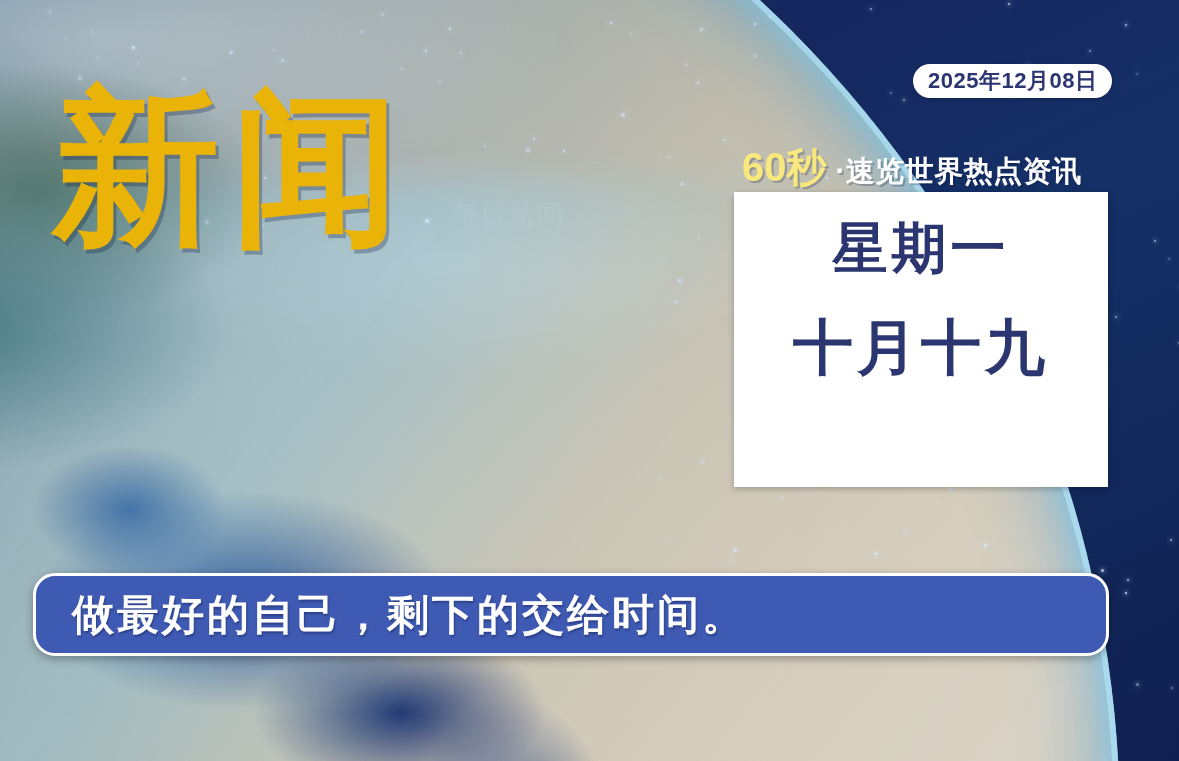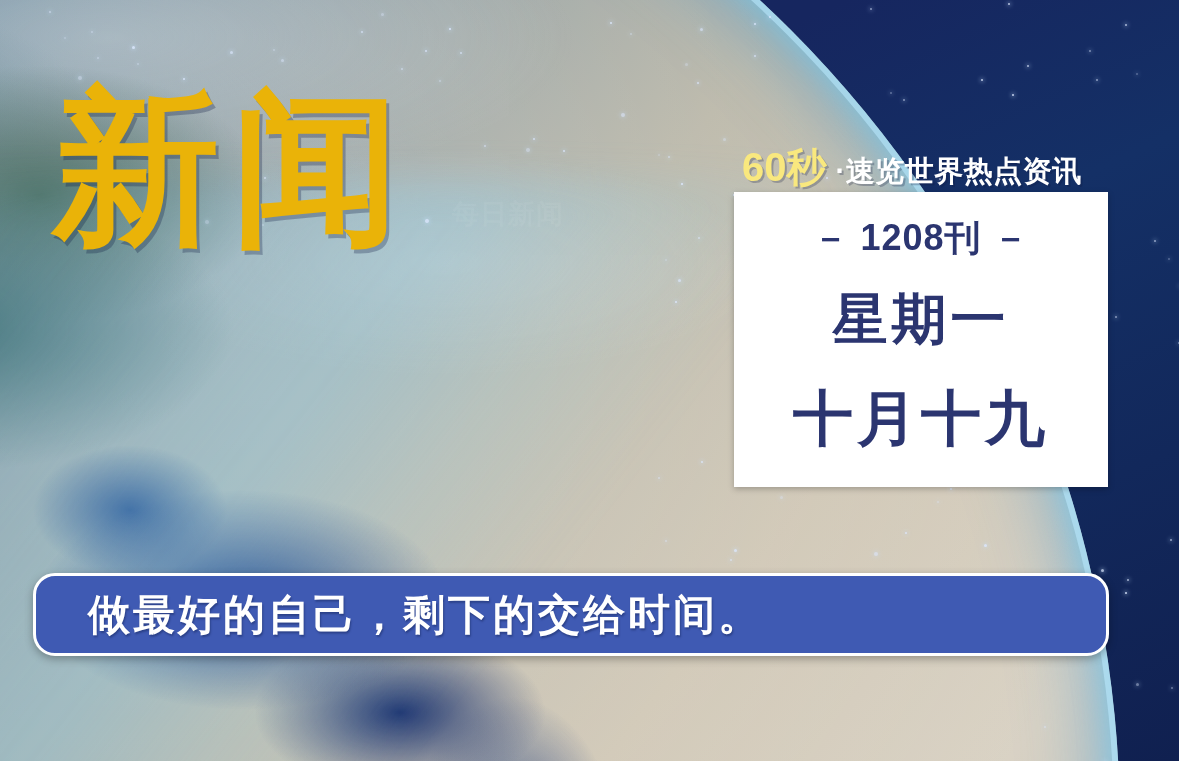--- a/index.html
+++ b/index.html
@@ -152,21 +152,20 @@
     margin-top:22px;white-space:nowrap;
   }
 
   
   .quote{
     position:absolute;left:33px;top:573px;width:1076px;height:83px;
     background:#3f5ab3;border:3px solid #ffffff;border-radius:22px;
     display:flex;align-items:center;
     box-sizing:border-box;
     box-shadow:0 3px 8px rgba(0,0,0,.30);
-    padding-left:16px;
   }
   .quote-text{
     color:#ffffff;font-size:42px;font-weight:700;letter-spacing:3px;
     padding-left:36px;white-space:nowrap;
     text-shadow:1px 2px 2px rgba(10,20,60,.35);
   }
 </style>
 </head>
 <body>
 
@@ -293,28 +292,28 @@
       <i style="left: 1052px; top: 233.2px; width: 2px; height: 2px; opacity: 0.42;"></i>
       <i style="left: 1032.3px; top: 213.6px; width: 2px; height: 2px; opacity: 0.73;"></i>
     </div>
 
   <div class="watermark">每日新闻</div>
 
   <div class="title-block">
     <div class="t-line t-xinwen">新闻</div>
   </div>
 
+  <div class="date-pill">2025年12月08日</div>
 
   <div class="tagline">
     <span class="tag-60">60秒</span>
     <span class="tag-rest">·速览世界热点资讯</span>
   </div>
 
   <div class="card">
-    <div class="card-issue">－ 1208刊 －</div>
     <div class="card-week">星期一</div>
     <div class="card-lunar">十月十九</div>
   </div>
 
   <div class="quote">
     <div class="quote-text">做最好的自己，剩下的交给时间。</div>
   </div>
 
 </div>
 

